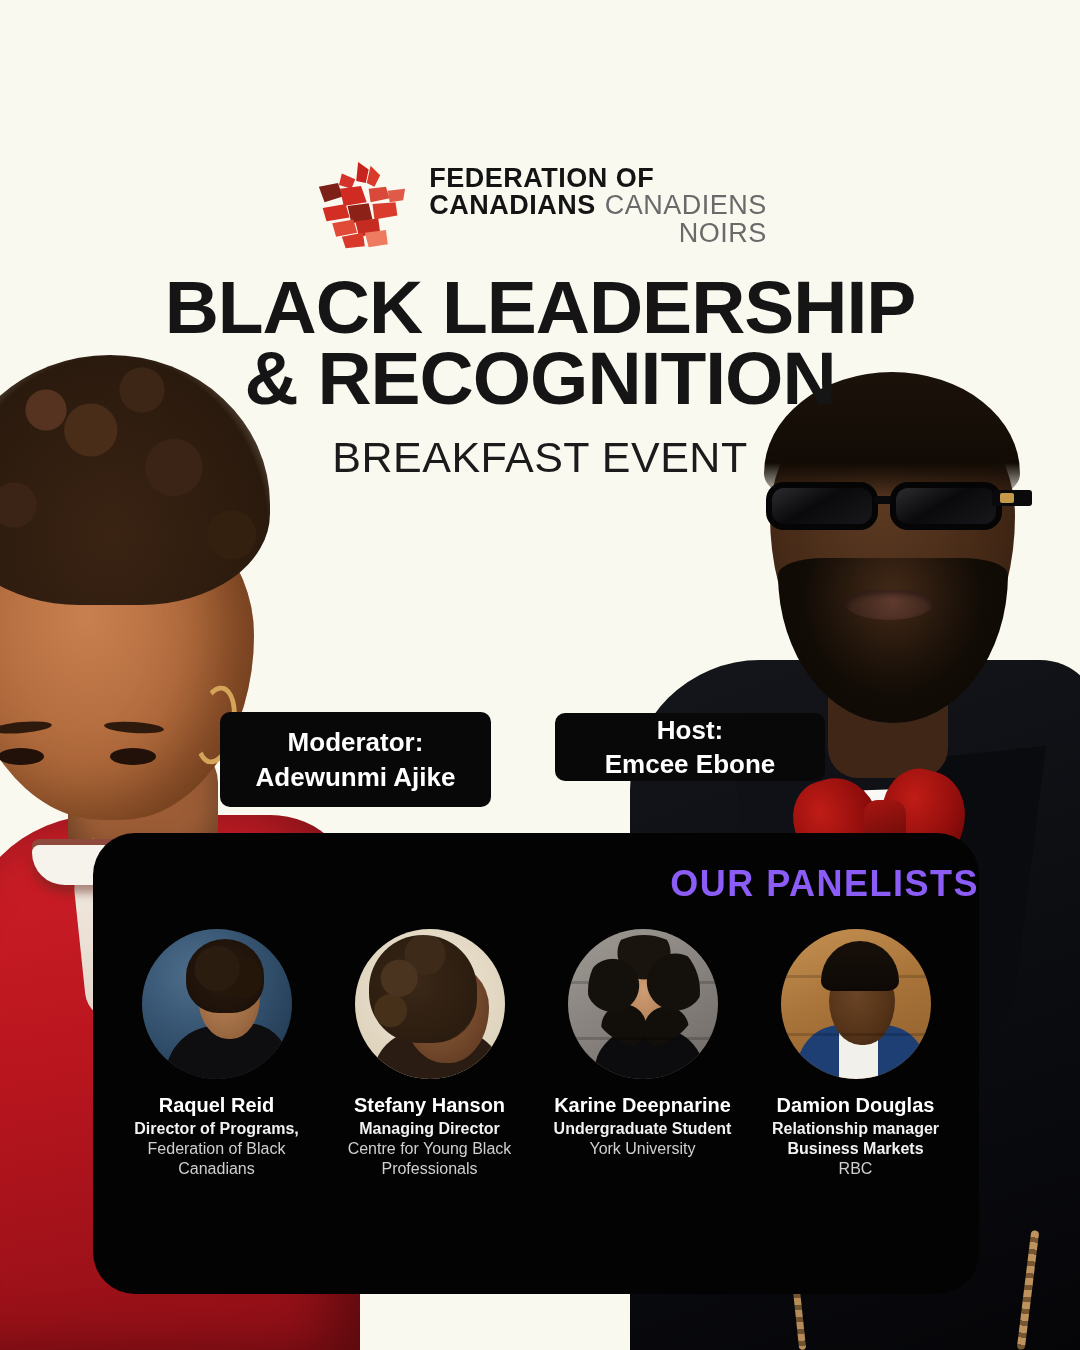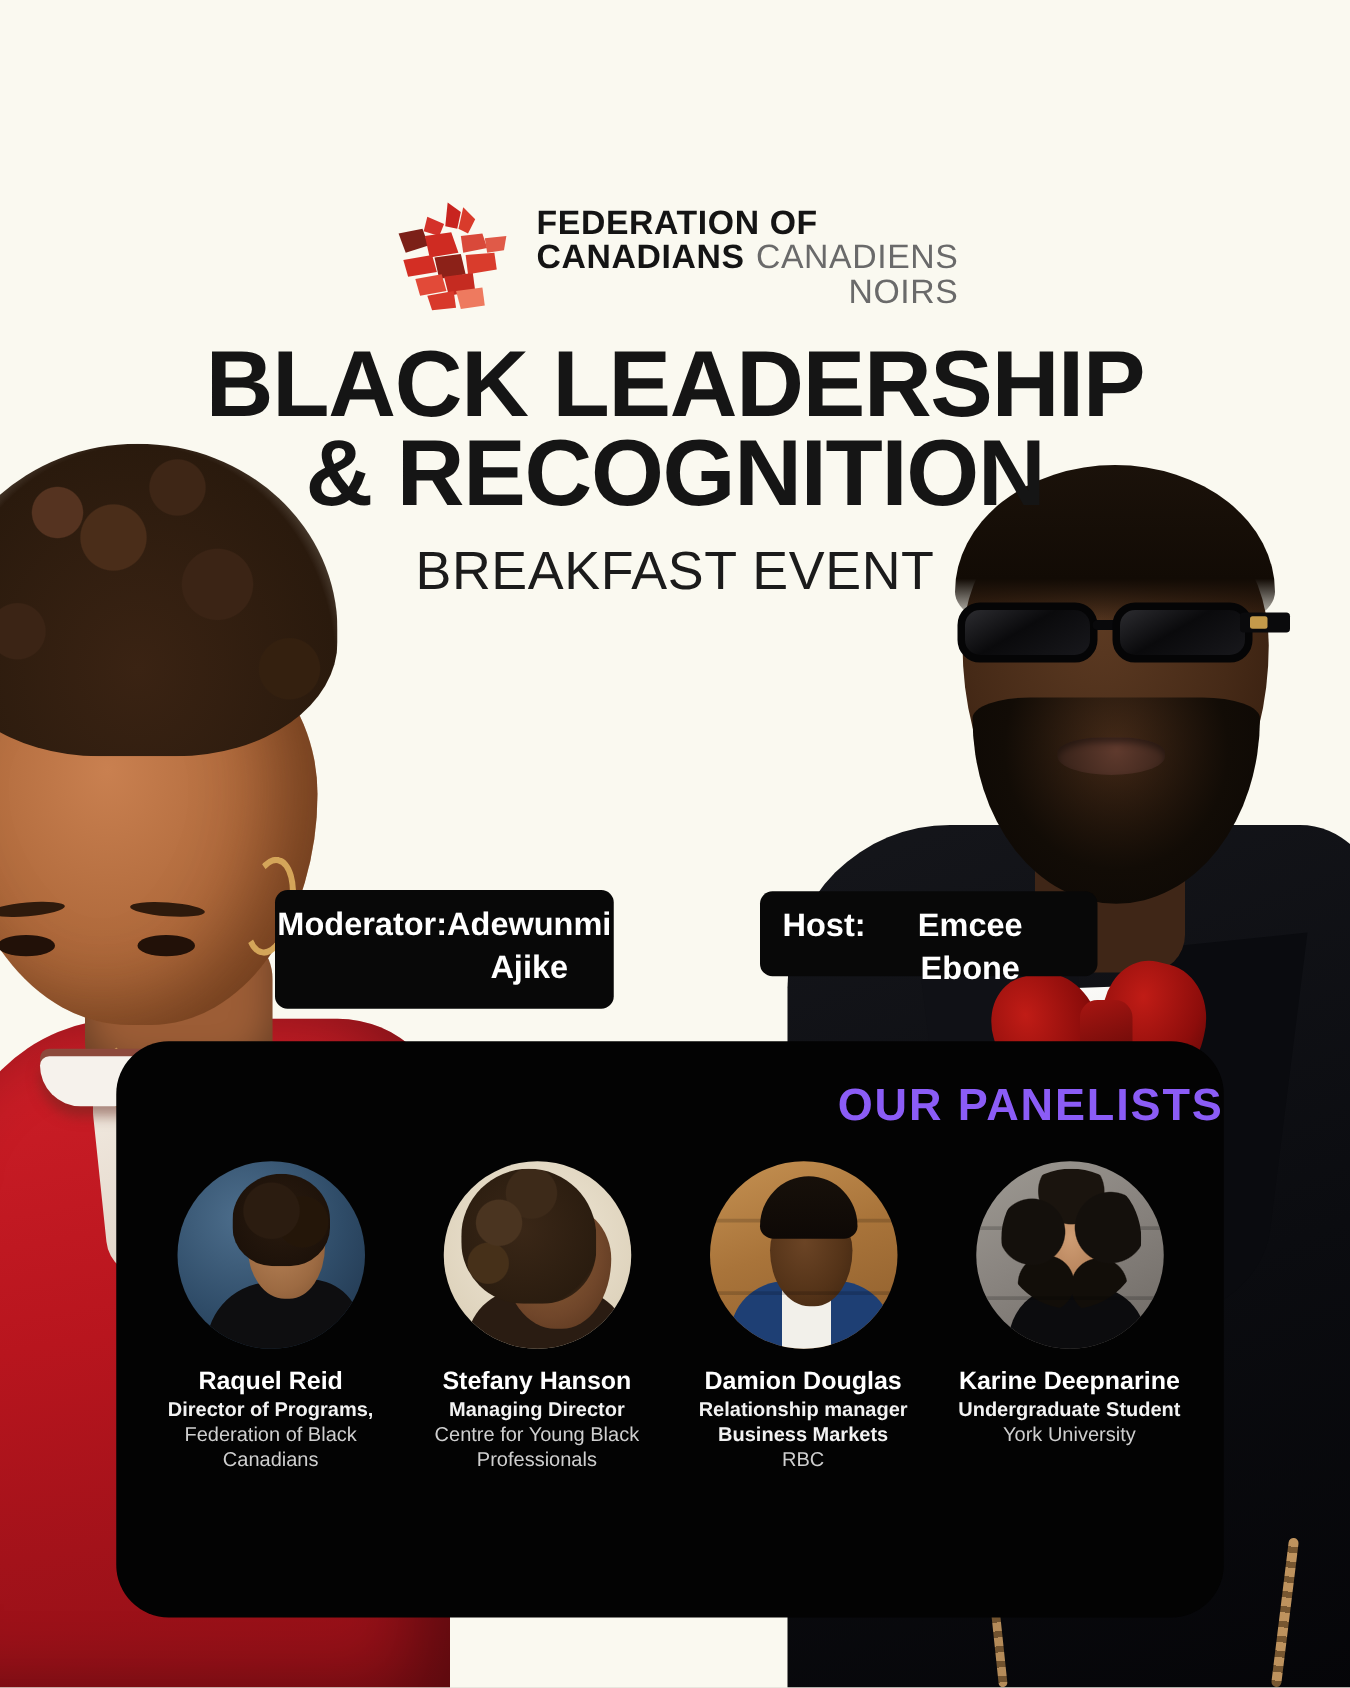--- a/index.html
+++ b/index.html
@@ -342,32 +342,32 @@
 
   
   .badge {
     position: absolute;
     z-index: 7;
     background: #080808;
     border-radius: 10px;
     color: #ffffff;
     text-align: center;
     display: flex;
-    flex-direction: row;
+    flex-direction: column;
     justify-content: center;
     font-size: 26px;
     font-weight: 700;
     line-height: 1.32;
     padding: 10px 18px;
     box-sizing: border-box;
   }
   .badge .role { display: block; }
   .badge .name { display: block; }
   .badge-moderator { left: 220px; top: 712px; width: 271px; height: 95px; }
-  .badge-host { left: 608px; top: 713px; width: 270px; height: 68px; }
+  .badge-host { left: 555px; top: 713px; width: 270px; height: 68px; }
 
   
   .panel-card {
     position: absolute;
     left: 93px;
     top: 833px;
     width: 886px;
     height: 461px;
     background: #030303;
     border-radius: 42px;
@@ -594,38 +594,38 @@
           <div class="face"></div>
           <div class="hair"></div>
         </div>
         <div class="p-name">Stefany Hanson</div>
         <div class="p-title">Managing Director</div>
         <div class="p-org">Centre for Young Black
 Professionals</div>
       </div>
 
       <div class="panelist">
+        <div class="avatar av3">
+          <div class="torso"></div>
+          <div class="face"></div>
+          <div class="hair"></div>
+        </div>
+        <div class="p-name">Karine Deepnarine</div>
+        <div class="p-title">Undergraduate Student</div>
+        <div class="p-org">York University</div>
+      </div>
+
+      <div class="panelist">
         <div class="avatar av4">
           <div class="torso"></div>
           <div class="face"></div>
           <div class="hair"></div>
         </div>
         <div class="p-name">Damion Douglas</div>
         <div class="p-title">Relationship manager
 Business Markets</div>
         <div class="p-org">RBC</div>
       </div>
 
-      <div class="panelist">
-        <div class="avatar av3">
-          <div class="torso"></div>
-          <div class="face"></div>
-          <div class="hair"></div>
-        </div>
-        <div class="p-name">Karine Deepnarine</div>
-        <div class="p-title">Undergraduate Student</div>
-        <div class="p-org">York University</div>
-      </div>
-
     </div>
   </div>
 
 </div>
 
 </body></html>

